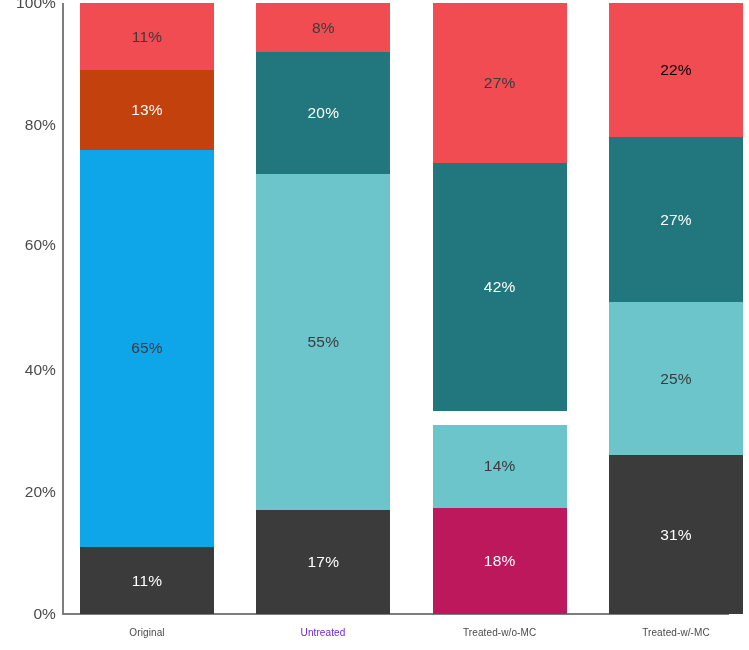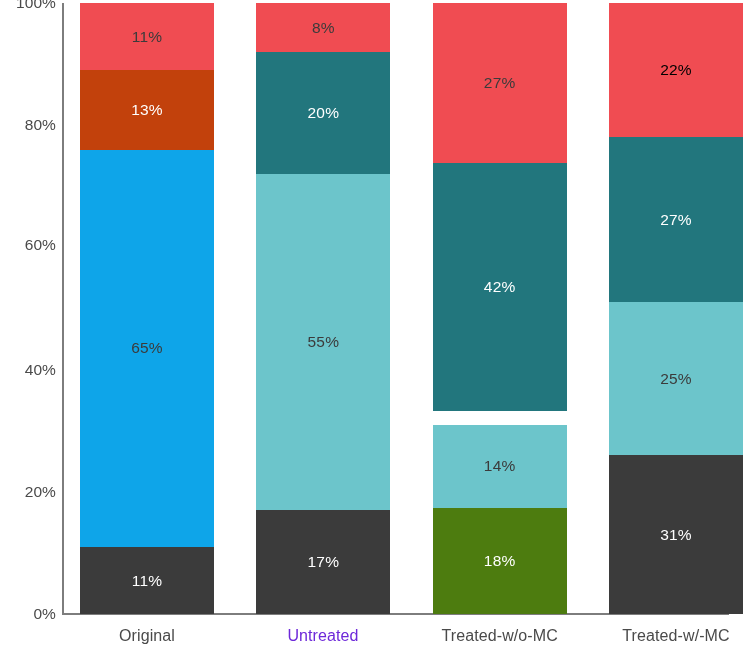--- a/index.html
+++ b/index.html
@@ -97,21 +97,21 @@
     position: absolute;
     left: 64px;
     top: 620px;
     width: 665px;
     height: 30px;
   }
   .x-tick-label {
     position: absolute;
     top: 8px;
     text-align: center;
-    font-size: 16px;
+    font-size: 10px;
     color: #4a4a4a;
     letter-spacing: 0.1px;
     line-height: 1;
     white-space: nowrap;
   }
 </style>
 </head>
 <body>
 
 <div id="chart-root">
@@ -151,21 +151,21 @@
           <span class="bar-segment-label" style="color: rgb(59, 59, 59);">55%</span>
         </div>
         <div class="bar-segment" style="height: 20%; background: rgb(34, 118, 125);">
           <span class="bar-segment-label" style="color: rgb(255, 255, 255);">20%</span>
         </div>
         <div class="bar-segment" style="height: 8%; background: rgb(240, 76, 82);">
           <span class="bar-segment-label" style="color: rgb(59, 59, 59);">8%</span>
         </div>
       </div>
       <div class="bar-column" style="left: 368.667px; width: 134px;">
-        <div class="bar-segment" style="height: 18%; background: #4d7c0f; align-items: center;">
+        <div class="bar-segment" style="height: 18%; background: #be185d; align-items: center;">
           <span class="bar-segment-label" style="color: rgb(255, 255, 255);">18%</span>
         </div>
         <div class="bar-segment" style="height: 14%; background: rgb(108, 197, 203); margin-top: 14px;">
           <span class="bar-segment-label" style="color: rgb(59, 59, 59);">14%</span>
         </div>
         <div class="bar-segment" style="height: 42%; background: rgb(34, 118, 125); align-items: center;">
           <span class="bar-segment-label" style="color: rgb(255, 255, 255);">42%</span>
         </div>
         <div class="bar-segment" style="height: 27%; background: rgb(240, 76, 82);">
           <span class="bar-segment-label" style="color: rgb(59, 59, 59);">27%</span>

